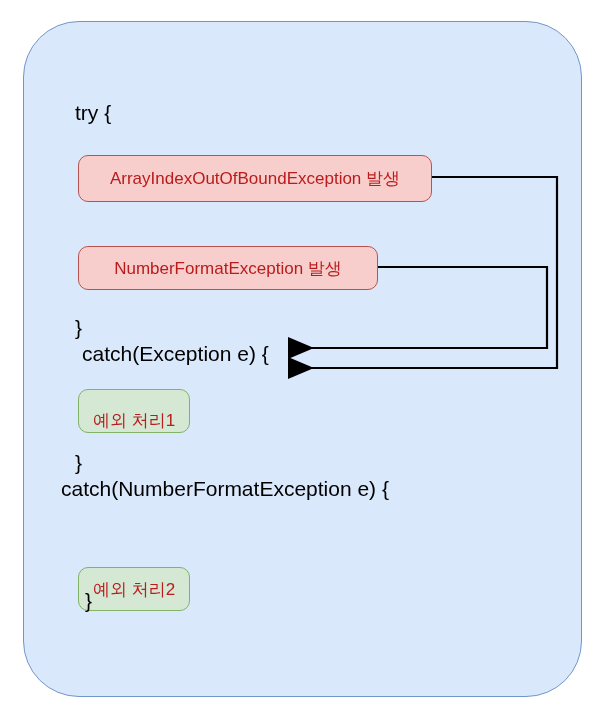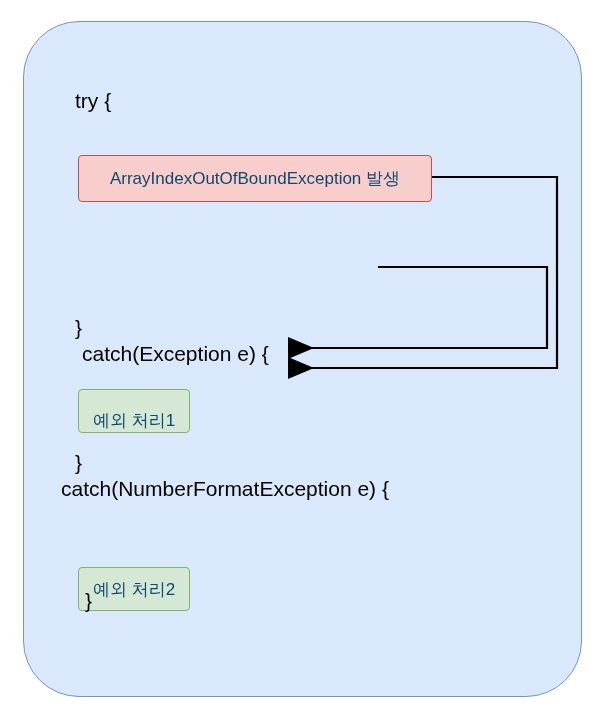--- a/index.html
+++ b/index.html
@@ -33,23 +33,23 @@
     line-height: 25px;
     white-space: pre;
     font-family: "Liberation Sans", sans-serif;
   }
   .node {
     position: absolute;
     box-sizing: border-box;
     display: flex;
     align-items: center;
     justify-content: center;
-    border-radius: 4px;
+    border-radius: 10px;
     font-size: 17px;
-    color: #0c4a6e;
+    color: #b91c1c;
     white-space: nowrap;
     font-family: "Liberation Sans", sans-serif;
   }
   .node.exception {
     background: #f8cecc;
     border: 1.5px solid #b85450;
   }
   .node.handler {
     background: #d5e8d4;
     border: 1.5px solid #82b366;
@@ -63,26 +63,29 @@
     pointer-events: none;
   }
 </style>
 </head>
 <body>
 
 <div id="canvas">
 
   <div id="outer-panel"></div>
 
-  <div class="code-line" style="left:75px; top:88px;">try {</div>
+  <div class="code-line" style="left:75px; top:100px;">try {</div>
 
   <div class="node exception" style="left:78px; top:155px; width:354px; height:47px;">
     <span>ArrayIndexOutOfBoundException 발생</span>
   </div>
 
+  <div class="node exception" style="left:78px; top:246px; width:300px; height:44px;">
+    <span>NumberFormatException 발생</span>
+  </div>
 
   <div class="code-line" style="left:75px; top:315px;">}</div>
 
   <div class="code-line" style="left:82px; top:341px;">catch(Exception e) {</div>
 
   <div class="node handler" style="left:78px; top:389px; width:112px; height:44px;align-items:flex-end;">
     <span>예외 처리1</span>
   </div>
 
   <div class="code-line" style="left:75px; top:450px;">}</div>

